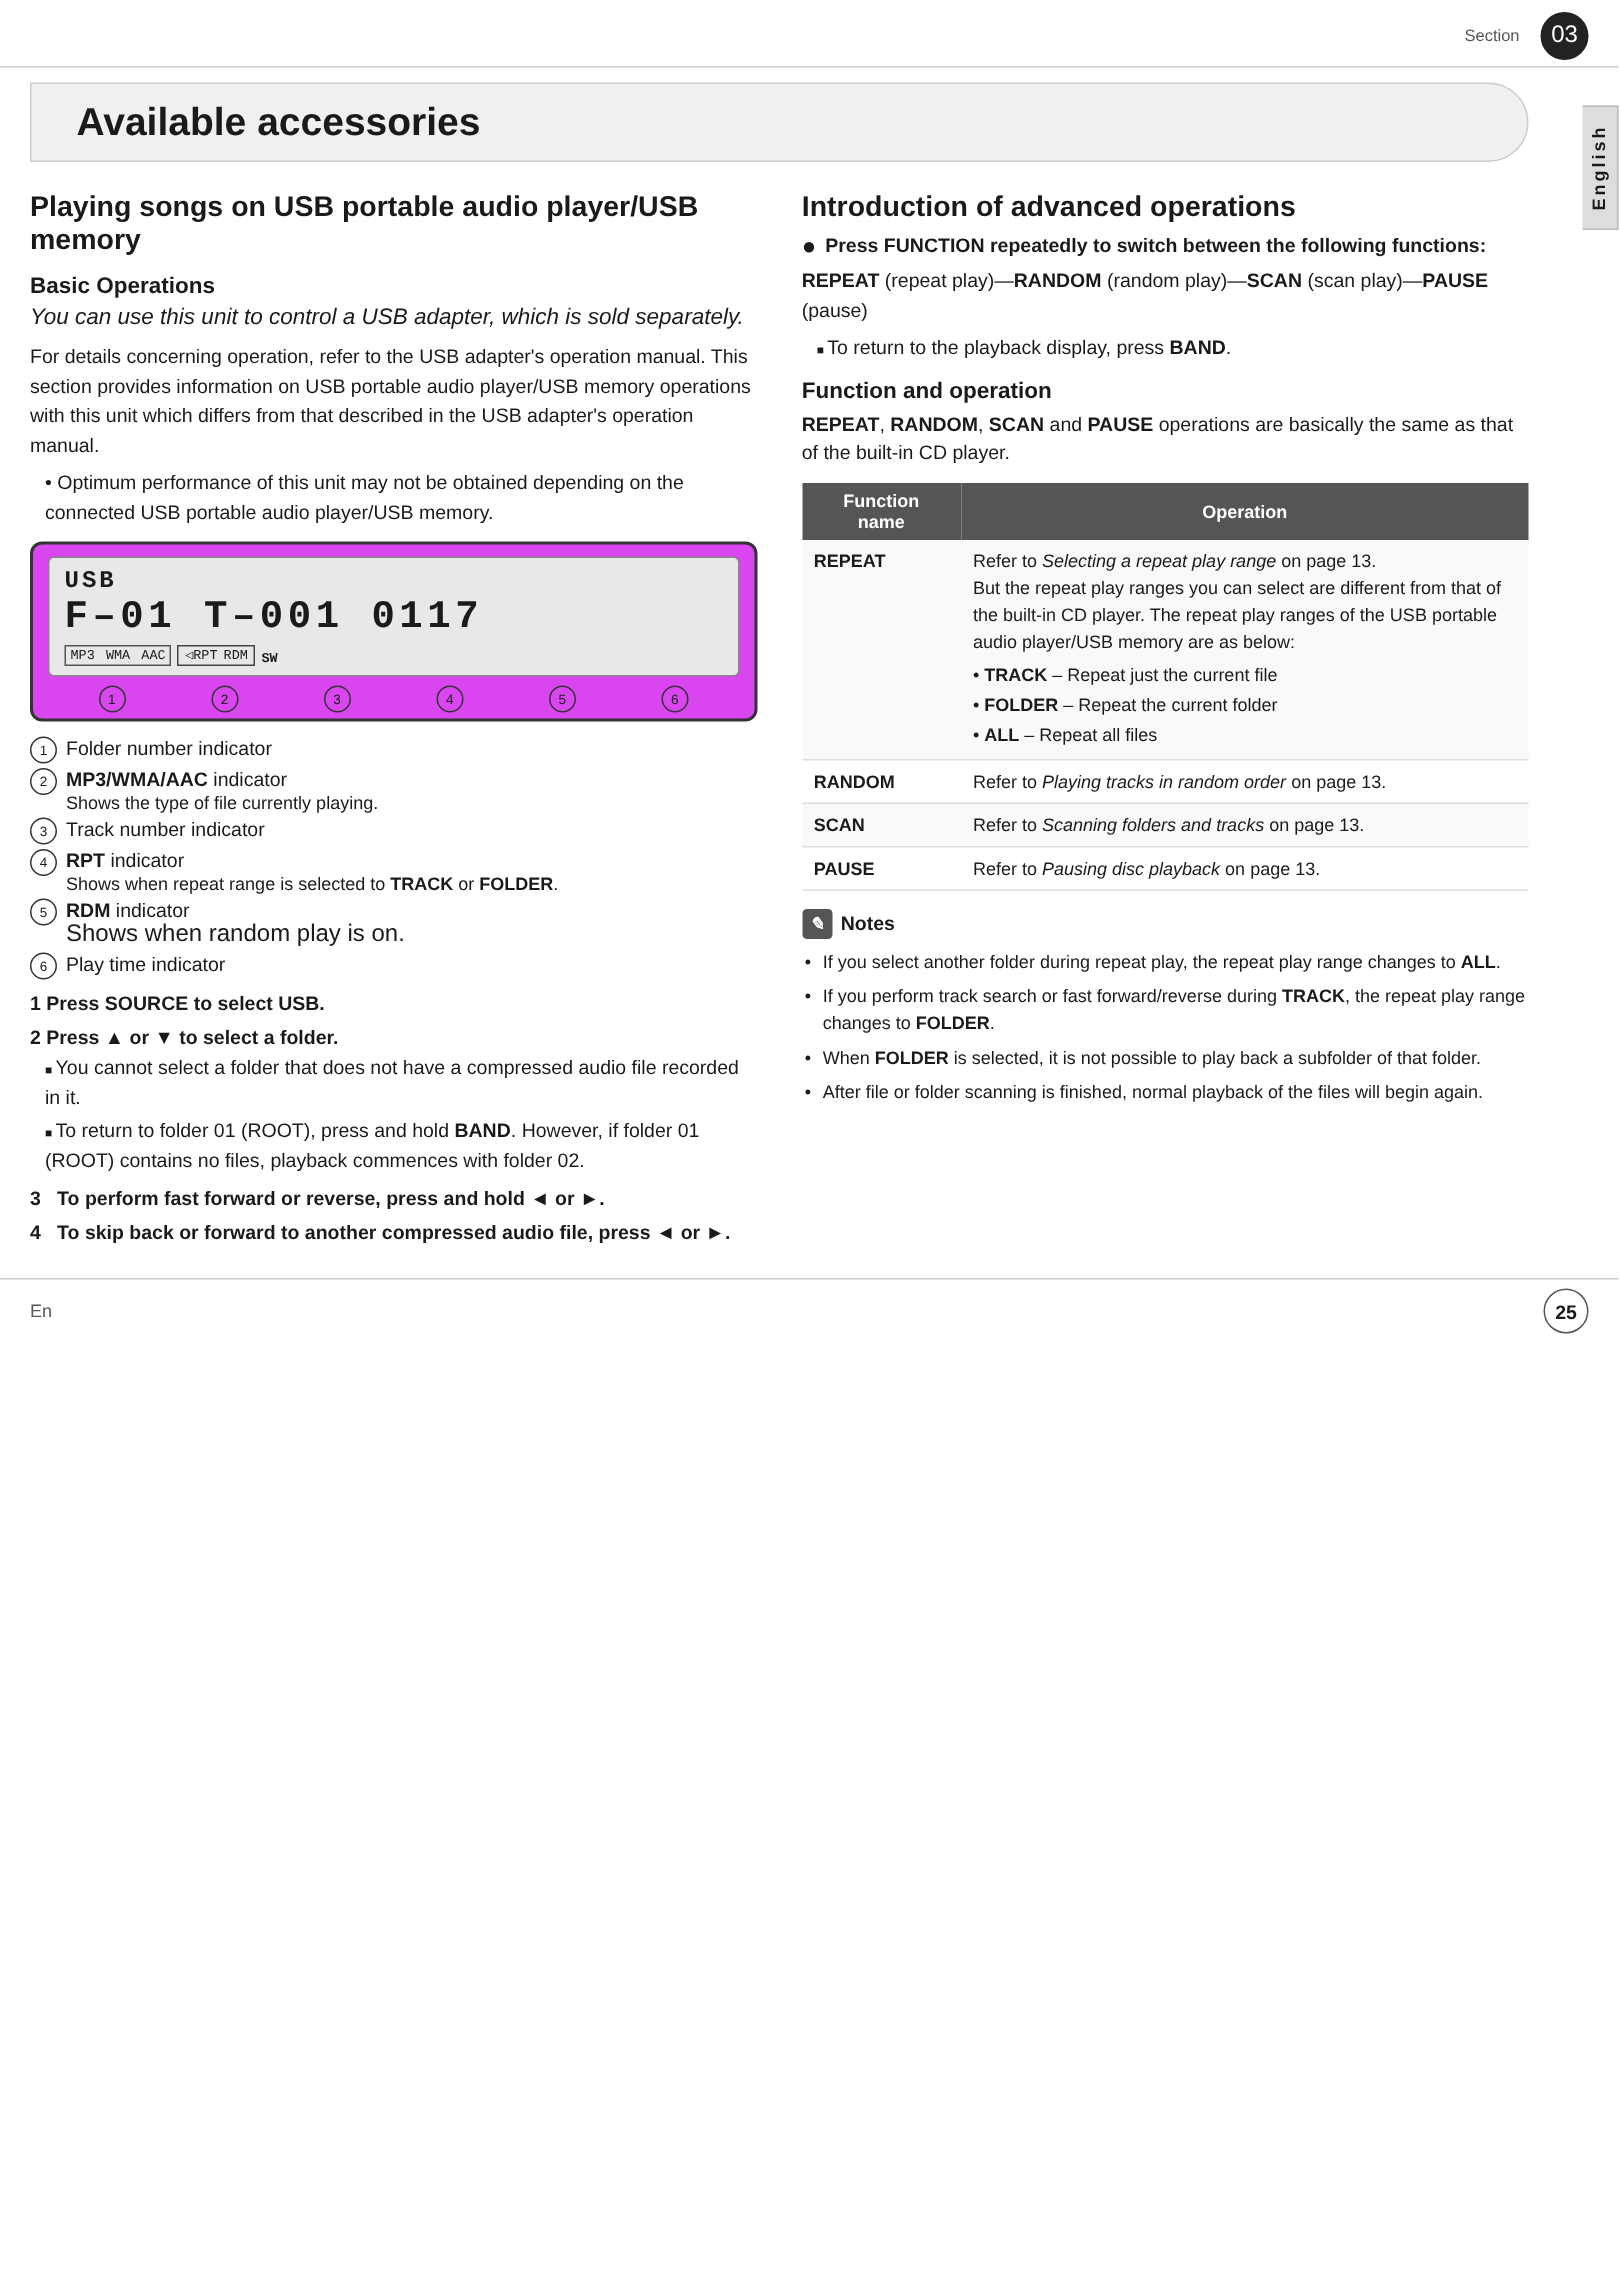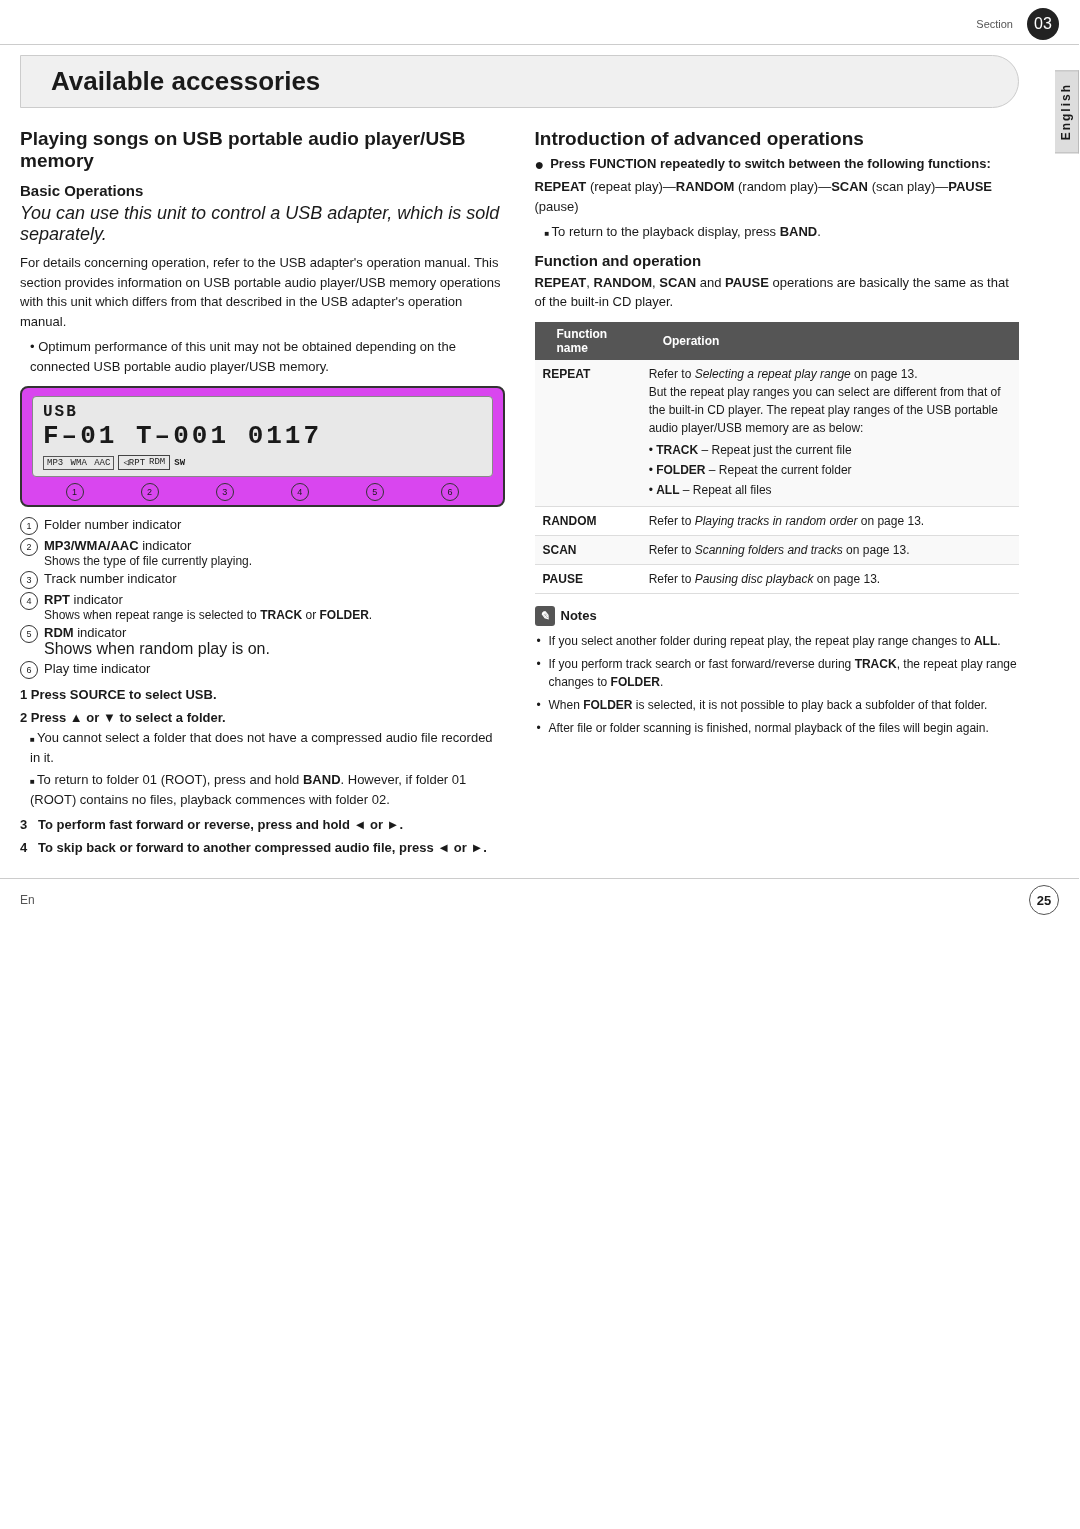--- a/index.html
+++ b/index.html
@@ -106,21 +106,21 @@
 
     .subsection-title {
       font-size: 15px;
       font-weight: bold;
       margin-bottom: 4px;
       margin-top: 10px;
     }
 
     .italic-note {
       font-style: italic;
-      font-size: 18px;
+      font-size: 15px;
       margin-bottom: 8px;
     }
 
     p {
       font-size: 13px;
       line-height: 1.5;
       margin-bottom: 6px;
     }
 
     ul.bullet-list {
@@ -191,21 +191,21 @@
       font-size: 12px;
     }
 
     .function-table thead tr {
       background: #555;
       color: #fff;
     }
 
     .function-table thead th {
       padding: 5px 22px;
-      text-align: left;
+      text-align: center;
       font-size: 12px;
       font-weight: bold;
     }
 
     .function-table tbody td {
       padding: 5px 8px;
       vertical-align: top;
       border-bottom: 1px solid #ddd;
       line-height: 1.5;
     }
@@ -316,21 +316,21 @@
     }
 
     .display-line2 {
       font-size: 26px;
       font-weight: bold;
       letter-spacing: 3px;
     }
 
     .display-icons-row {
       display: flex;
-      align-items: center;
+      align-items: flex-end;
       gap: 4px;
       margin-top: 4px;
       font-size: 9px;
     }
 
     .mp3-box {
       border: 1px solid #555;
       padding: 1px 3px;
     }
 

